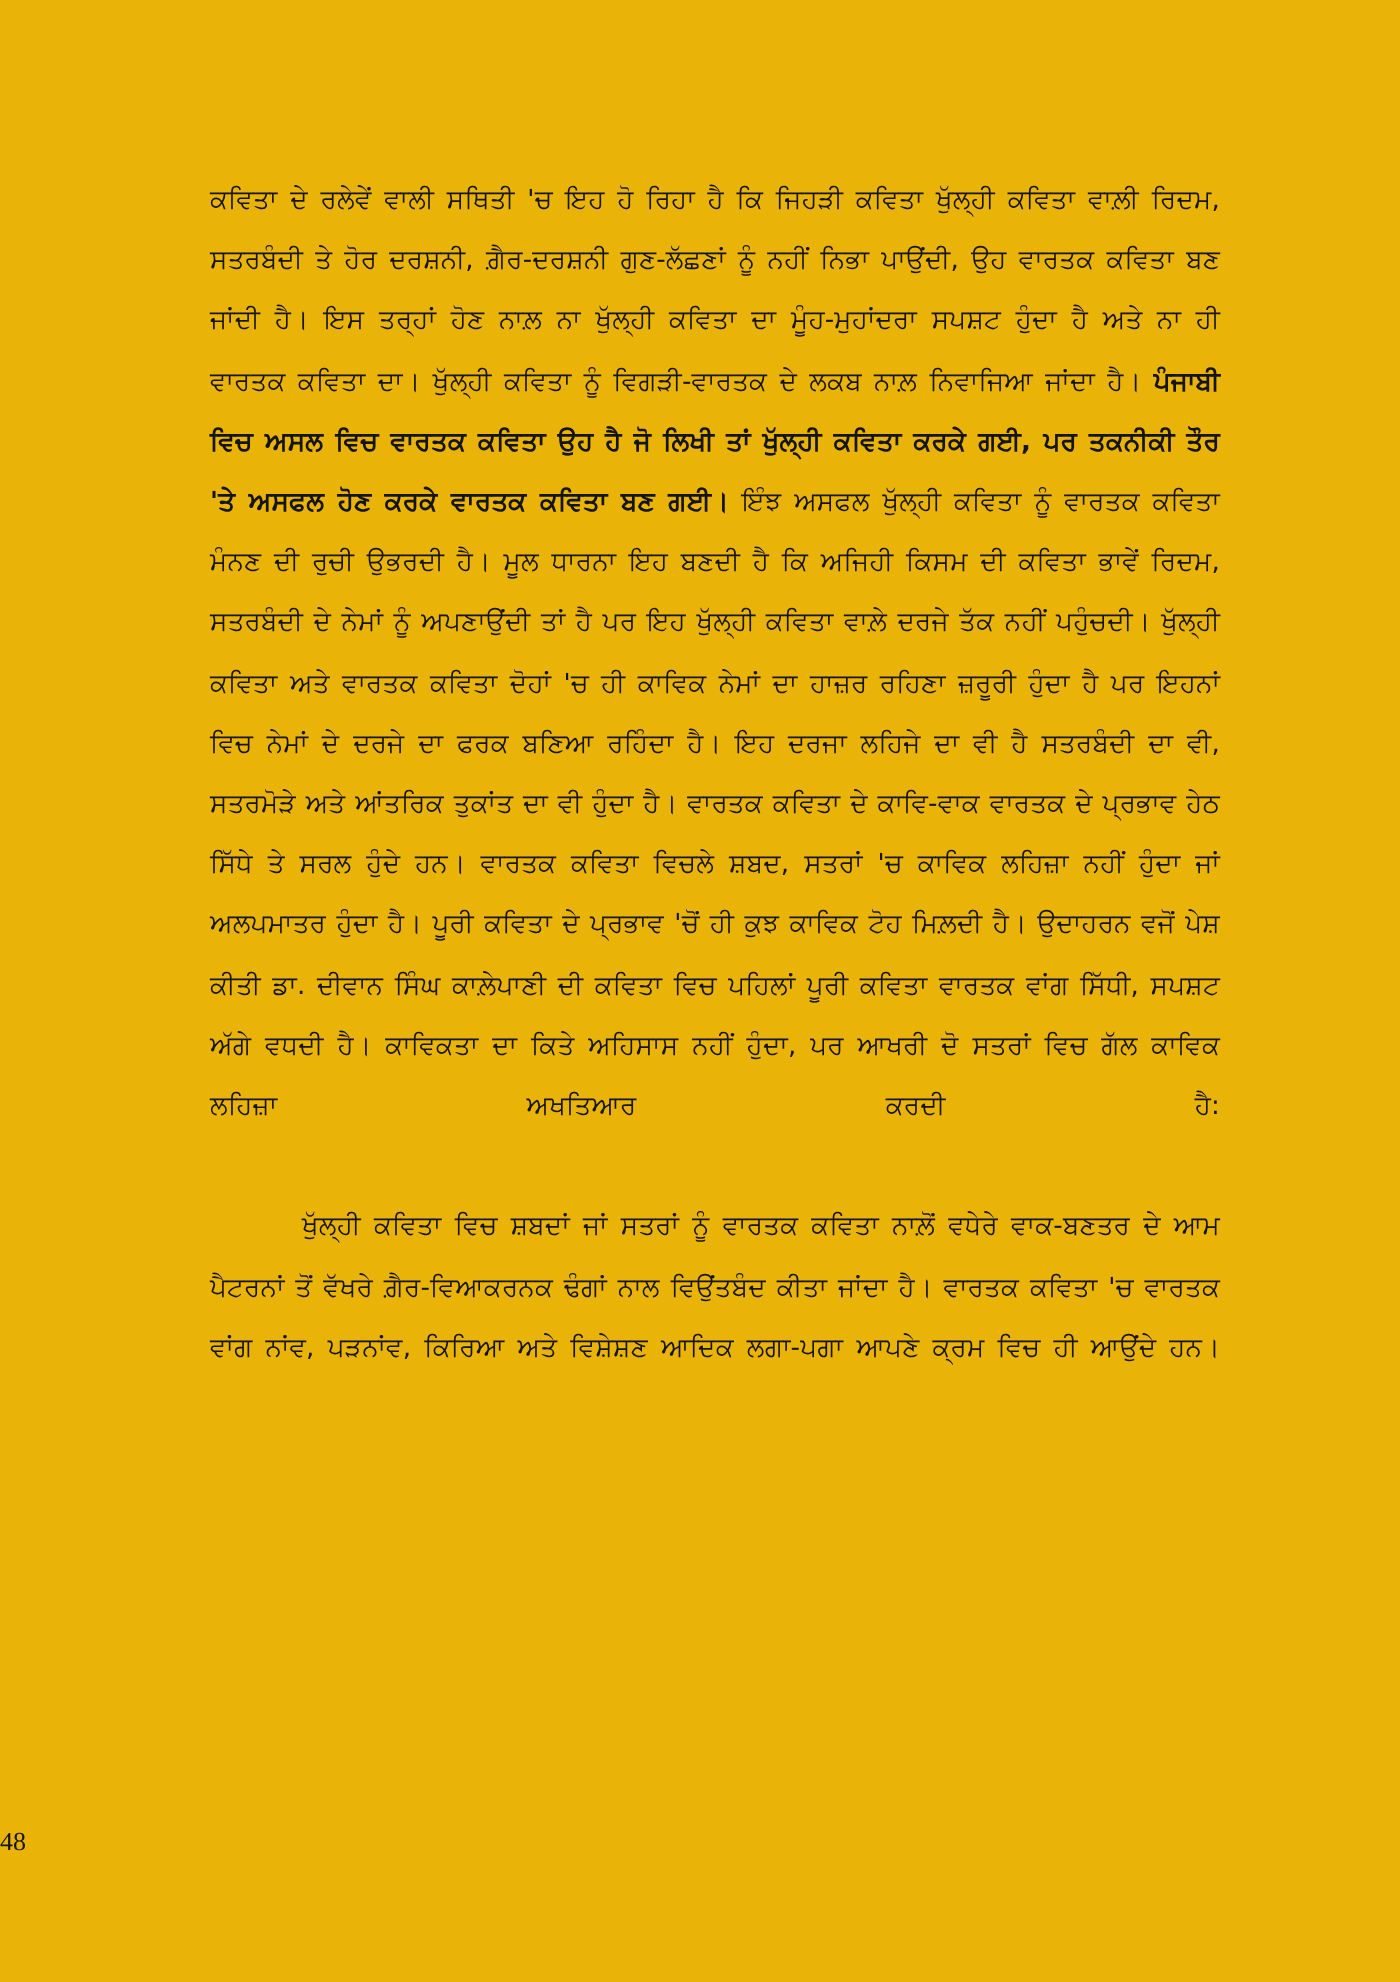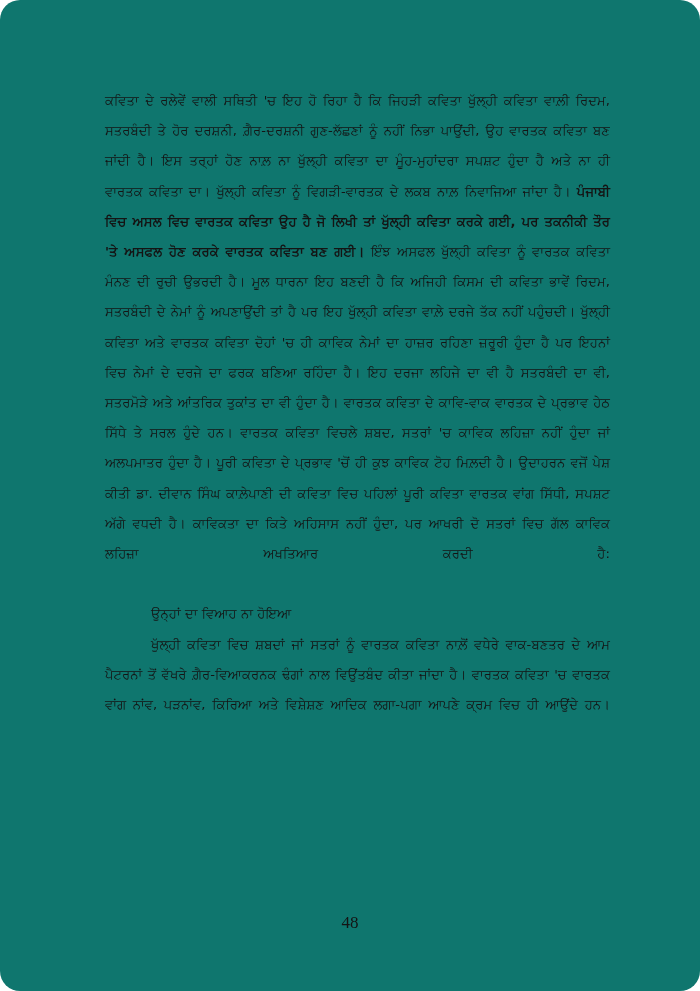--- a/index.html
+++ b/index.html
@@ -14,23 +14,22 @@
     overflow: hidden;
     font-family: "DejaVu Sans", "Liberation Sans", sans-serif;
     color: #1a1a1a;
     -webkit-font-smoothing: antialiased;
   }
 
   .page {
     position: relative;
     width: 700px;
     height: 991px;
-    background: #0f766e;
+    background: #eab308;
     box-sizing: border-box;
-    border-radius: 20px;
   }
 
   .text-block {
     position: absolute;
     left: 105px;
     top: 86px;
     width: 505px;
   }
 
   .para {
@@ -68,44 +67,43 @@
     line-height: 30.2px;
     letter-spacing: 0.1px;
     color: #141414;
   }
 
   .page-number {
     position: absolute;
     left: 0;
     right: 0;
     top: 913px;
-    text-align: center;
+    text-align: left;
     font-family: "Liberation Serif", "DejaVu Serif", serif;
-    font-size: 17px;
+    font-size: 13px;
     color: #141414;
   }
 
   
   .para:after {
     content: "";
     display: inline-block;
     width: 100%;
   }
   .para.nojustify-end:after { content: none; display: none; }
 </style>
 </head>
 <body>
 
 <div class="page">
 
   <div class="text-block">
 
     <p class="para"><span>ਕਵਿਤਾ ਦੇ ਰਲੇਵੇਂ ਵਾਲੀ ਸਥਿਤੀ 'ਚ ਇਹ ਹੋ ਰਿਹਾ ਹੈ ਕਿ ਜਿਹੜੀ ਕਵਿਤਾ ਖੁੱਲ੍ਹੀ ਕਵਿਤਾ ਵਾਲ਼ੀ ਰਿਦਮ, ਸਤਰਬੰਦੀ ਤੇ ਹੋਰ ਦਰਸ਼ਨੀ, ਗ਼ੈਰ-ਦਰਸ਼ਨੀ ਗੁਣ-ਲੱਛਣਾਂ ਨੂੰ ਨਹੀਂ ਨਿਭਾ ਪਾਉਂਦੀ, ਉਹ ਵਾਰਤਕ ਕਵਿਤਾ ਬਣ ਜਾਂਦੀ ਹੈ। ਇਸ ਤਰ੍ਹਾਂ ਹੋਣ ਨਾਲ਼ ਨਾ ਖੁੱਲ੍ਹੀ ਕਵਿਤਾ ਦਾ ਮੂੰਹ-ਮੁਹਾਂਦਰਾ ਸਪਸ਼ਟ ਹੁੰਦਾ ਹੈ ਅਤੇ ਨਾ ਹੀ ਵਾਰਤਕ ਕਵਿਤਾ ਦਾ। ਖੁੱਲ੍ਹੀ ਕਵਿਤਾ ਨੂੰ ਵਿਗੜੀ-ਵਾਰਤਕ ਦੇ ਲਕਬ ਨਾਲ਼ ਨਿਵਾਜਿਆ ਜਾਂਦਾ ਹੈ। </span><span class="bold-run">ਪੰਜਾਬੀ ਵਿਚ ਅਸਲ ਵਿਚ ਵਾਰਤਕ ਕਵਿਤਾ ਉਹ ਹੈ ਜੋ ਲਿਖੀ ਤਾਂ ਖੁੱਲ੍ਹੀ ਕਵਿਤਾ ਕਰਕੇ ਗਈ, ਪਰ ਤਕਨੀਕੀ ਤੌਰ 'ਤੇ ਅਸਫਲ ਹੋਣ ਕਰਕੇ ਵਾਰਤਕ ਕਵਿਤਾ ਬਣ ਗਈ।</span><span> ਇੰਝ ਅਸਫਲ ਖੁੱਲ੍ਹੀ ਕਵਿਤਾ ਨੂੰ ਵਾਰਤਕ ਕਵਿਤਾ ਮੰਨਣ ਦੀ ਰੁਚੀ ਉਭਰਦੀ ਹੈ। ਮੂਲ ਧਾਰਨਾ ਇਹ ਬਣਦੀ ਹੈ ਕਿ ਅਜਿਹੀ ਕਿਸਮ ਦੀ ਕਵਿਤਾ ਭਾਵੇਂ ਰਿਦਮ, ਸਤਰਬੰਦੀ ਦੇ ਨੇਮਾਂ ਨੂੰ ਅਪਣਾਉਂਦੀ ਤਾਂ ਹੈ ਪਰ ਇਹ ਖੁੱਲ੍ਹੀ ਕਵਿਤਾ ਵਾਲ਼ੇ ਦਰਜੇ ਤੱਕ ਨਹੀਂ ਪਹੁੰਚਦੀ। ਖੁੱਲ੍ਹੀ ਕਵਿਤਾ ਅਤੇ ਵਾਰਤਕ ਕਵਿਤਾ ਦੋਹਾਂ 'ਚ ਹੀ ਕਾਵਿਕ ਨੇਮਾਂ ਦਾ ਹਾਜ਼ਰ ਰਹਿਣਾ ਜ਼ਰੂਰੀ ਹੁੰਦਾ ਹੈ ਪਰ ਇਹਨਾਂ ਵਿਚ ਨੇਮਾਂ ਦੇ ਦਰਜੇ ਦਾ ਫਰਕ ਬਣਿਆ ਰਹਿੰਦਾ ਹੈ। ਇਹ ਦਰਜਾ ਲਹਿਜੇ ਦਾ ਵੀ ਹੈ ਸਤਰਬੰਦੀ ਦਾ ਵੀ, ਸਤਰਮੋੜੇ ਅਤੇ ਆਂਤਰਿਕ ਤੁਕਾਂਤ ਦਾ ਵੀ ਹੁੰਦਾ ਹੈ। ਵਾਰਤਕ ਕਵਿਤਾ ਦੇ ਕਾਵਿ-ਵਾਕ ਵਾਰਤਕ ਦੇ ਪ੍ਰਭਾਵ ਹੇਠ ਸਿੱਧੇ ਤੇ ਸਰਲ ਹੁੰਦੇ ਹਨ। ਵਾਰਤਕ ਕਵਿਤਾ ਵਿਚਲੇ ਸ਼ਬਦ, ਸਤਰਾਂ 'ਚ ਕਾਵਿਕ ਲਹਿਜ਼ਾ ਨਹੀਂ ਹੁੰਦਾ ਜਾਂ ਅਲਪਮਾਤਰ ਹੁੰਦਾ ਹੈ। ਪੂਰੀ ਕਵਿਤਾ ਦੇ ਪ੍ਰਭਾਵ 'ਚੋਂ ਹੀ ਕੁਝ ਕਾਵਿਕ ਟੋਹ ਮਿਲ਼ਦੀ ਹੈ। ਉਦਾਹਰਨ ਵਜੋਂ ਪੇਸ਼ ਕੀਤੀ ਡਾ. ਦੀਵਾਨ ਸਿੰਘ ਕਾਲ਼ੇਪਾਣੀ ਦੀ ਕਵਿਤਾ ਵਿਚ ਪਹਿਲਾਂ ਪੂਰੀ ਕਵਿਤਾ ਵਾਰਤਕ ਵਾਂਗ ਸਿੱਧੀ, ਸਪਸ਼ਟ ਅੱਗੇ ਵਧਦੀ ਹੈ। ਕਾਵਿਕਤਾ ਦਾ ਕਿਤੇ ਅਹਿਸਾਸ ਨਹੀਂ ਹੁੰਦਾ, ਪਰ ਆਖਰੀ ਦੋ ਸਤਰਾਂ ਵਿਚ ਗੱਲ ਕਾਵਿਕ ਲਹਿਜ਼ਾ ਅਖਤਿਆਰ ਕਰਦੀ ਹੈ:</span></p>
 
-    <p class="verse">ਉਨ੍ਹਾਂ ਦਾ ਵਿਆਹ ਨਾ ਹੋਇਆ</p>
 
 
     <p class="para indent">ਖੁੱਲ੍ਹੀ ਕਵਿਤਾ ਵਿਚ ਸ਼ਬਦਾਂ ਜਾਂ ਸਤਰਾਂ ਨੂੰ ਵਾਰਤਕ ਕਵਿਤਾ ਨਾਲ਼ੋਂ ਵਧੇਰੇ ਵਾਕ-ਬਣਤਰ ਦੇ ਆਮ ਪੈਟਰਨਾਂ ਤੋਂ ਵੱਖਰੇ ਗ਼ੈਰ-ਵਿਆਕਰਨਕ ਢੰਗਾਂ ਨਾਲ ਵਿਉਂਤਬੰਦ ਕੀਤਾ ਜਾਂਦਾ ਹੈ। ਵਾਰਤਕ ਕਵਿਤਾ 'ਚ ਵਾਰਤਕ ਵਾਂਗ ਨਾਂਵ, ਪੜਨਾਂਵ, ਕਿਰਿਆ ਅਤੇ ਵਿਸ਼ੇਸ਼ਣ ਆਦਿਕ ਲਗਾ-ਪਗਾ ਆਪਣੇ ਕ੍ਰਮ ਵਿਚ ਹੀ ਆਉਂਦੇ ਹਨ।</p>
 
 
   </div>
 
   <div class="page-number">48</div>
 
 </div>

